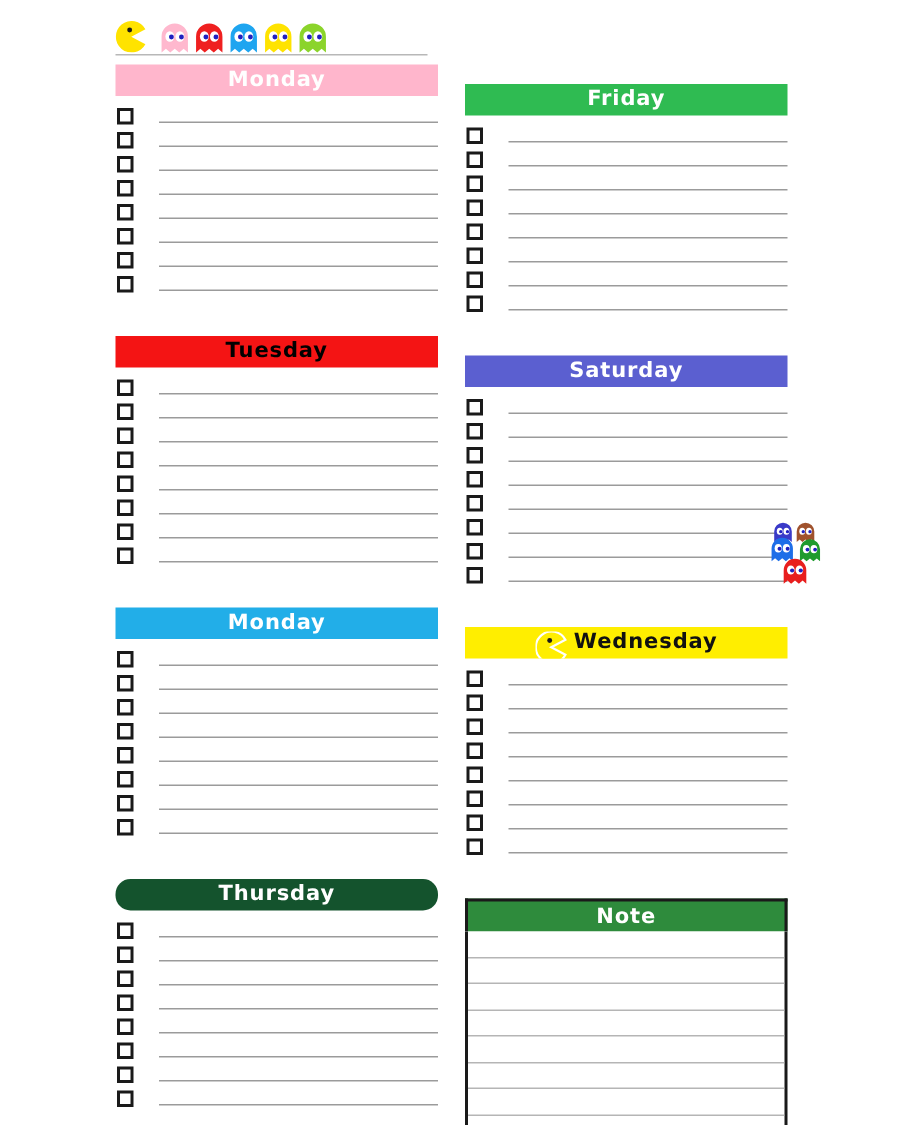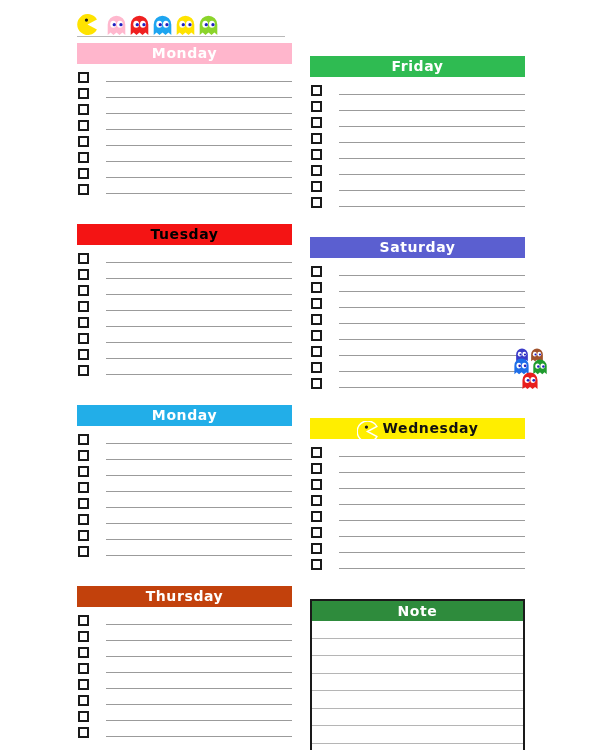--- a/index.html
+++ b/index.html
@@ -322,21 +322,21 @@
             <span class="checkbox"></span>
             <span class="task-line"></span>
           </div>
           <div class="task-row">
             <span class="checkbox"></span>
             <span class="task-line"></span>
           </div>
         </div>
       </div>
       <div class="day-block" style="margin-bottom: 0px;">
-        <div class="day-header" style="background: #c2410c; color: rgb(255, 255, 255);"><span class="hdr-inner">
+        <div class="day-header" style="background: #14532d; color: rgb(255, 255, 255); border-radius: 10px;"><span class="hdr-inner">
             <span>Thursday</span>
           </span></div>
         <div class="rows">
           <div class="task-row">
             <span class="checkbox"></span>
             <span class="task-line"></span>
           </div>
           <div class="task-row">
             <span class="checkbox"></span>
             <span class="task-line"></span>

